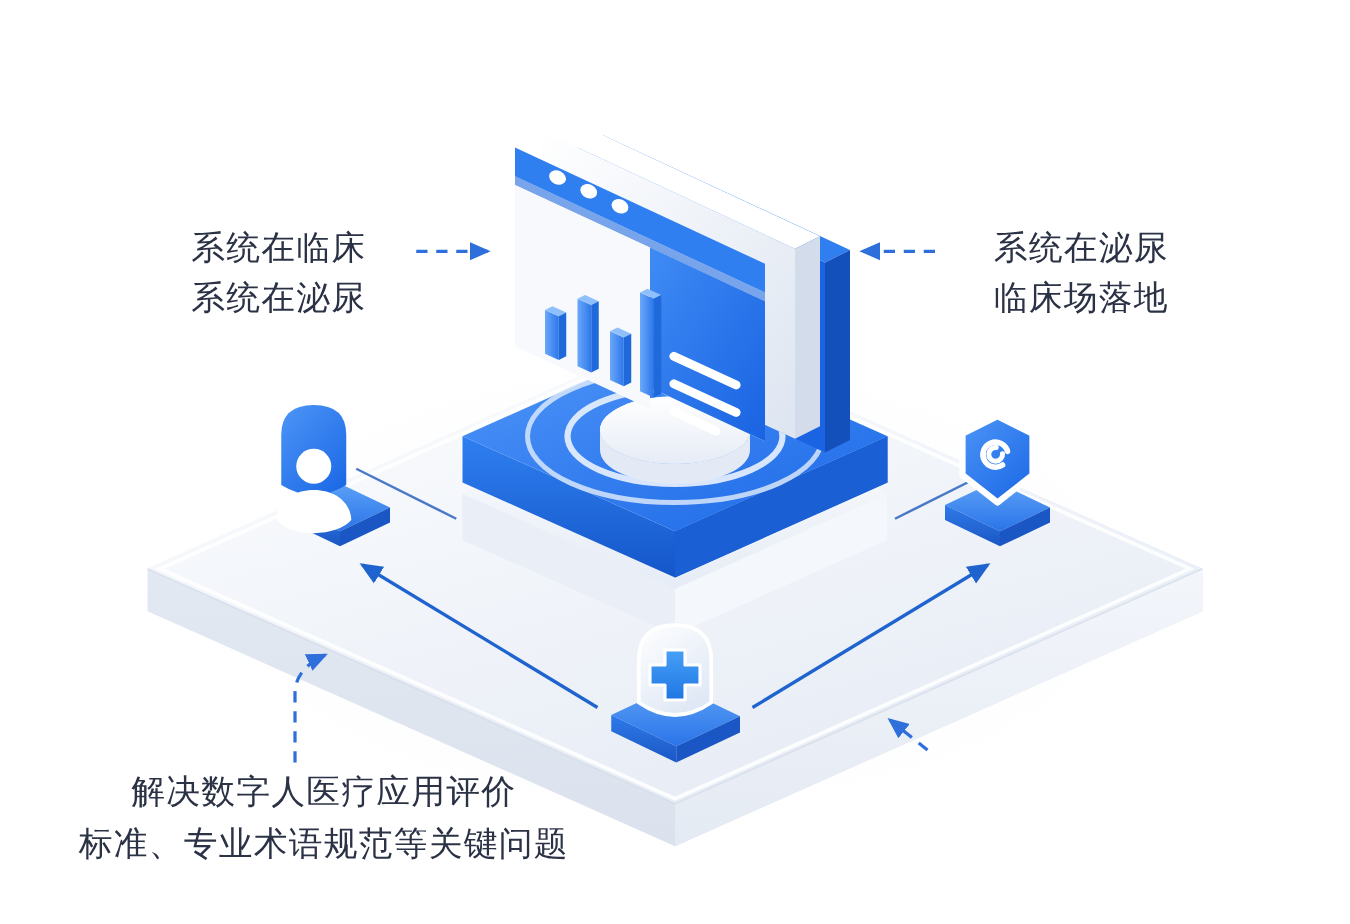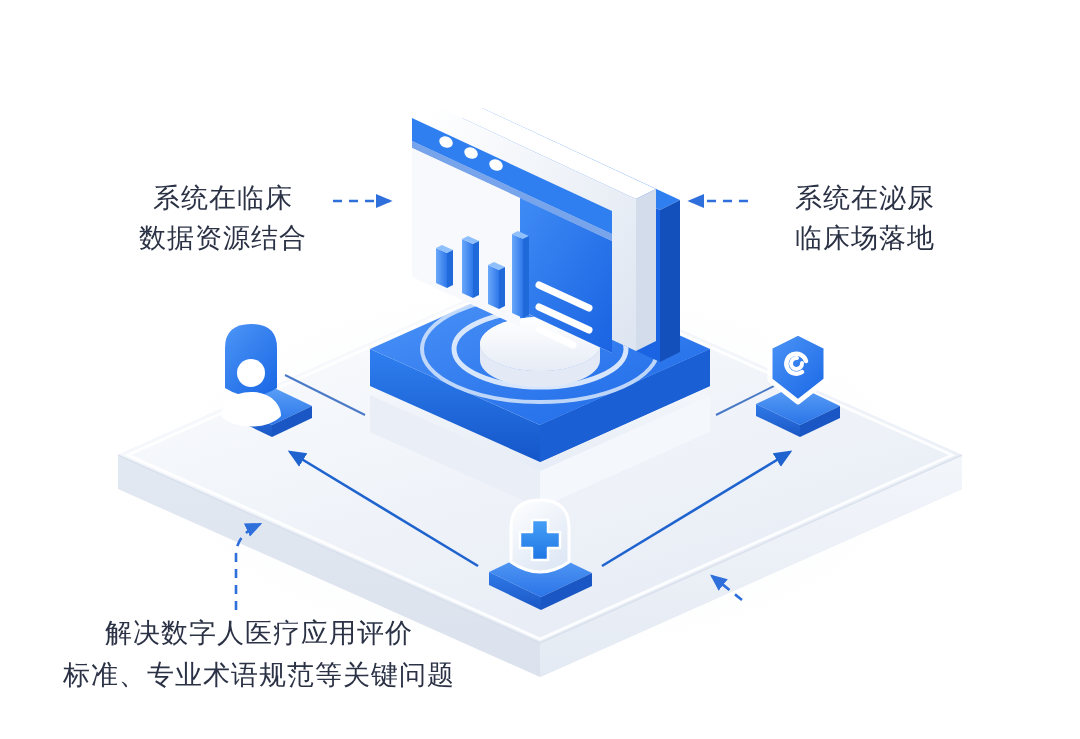--- a/index.html
+++ b/index.html
@@ -245,21 +245,21 @@
 
     <g fill="none" stroke="#2f6fdb" stroke-width="2.6" stroke-dasharray="9 7" stroke-linecap="butt">
       <line x1="333" y1="201" x2="390" y2="201" marker-end="url(#arrHeadDash)"></line>
       <line x1="748" y1="201" x2="690" y2="201" marker-end="url(#arrHeadDash)"></line>
       <path d="M236 610 L236 555 Q236 535 260 524" marker-end="url(#arrHeadDash)"></path>
       <line x1="742" y1="600" x2="712" y2="576" marker-end="url(#arrHeadDash)"></line>
     </g>
   </svg>
 
   <div class="label left" id="label-tl">系统在临床
-数据资源结合</div>
+系统在泌尿</div>
 
   <div class="label right" id="label-tr">系统在泌尿
 临床场落地</div>
 
   <div class="label" id="label-bl">解决数字人医疗应用评价
 标准、专业术语规范等关键问题</div>
 
 
 </div>
 

